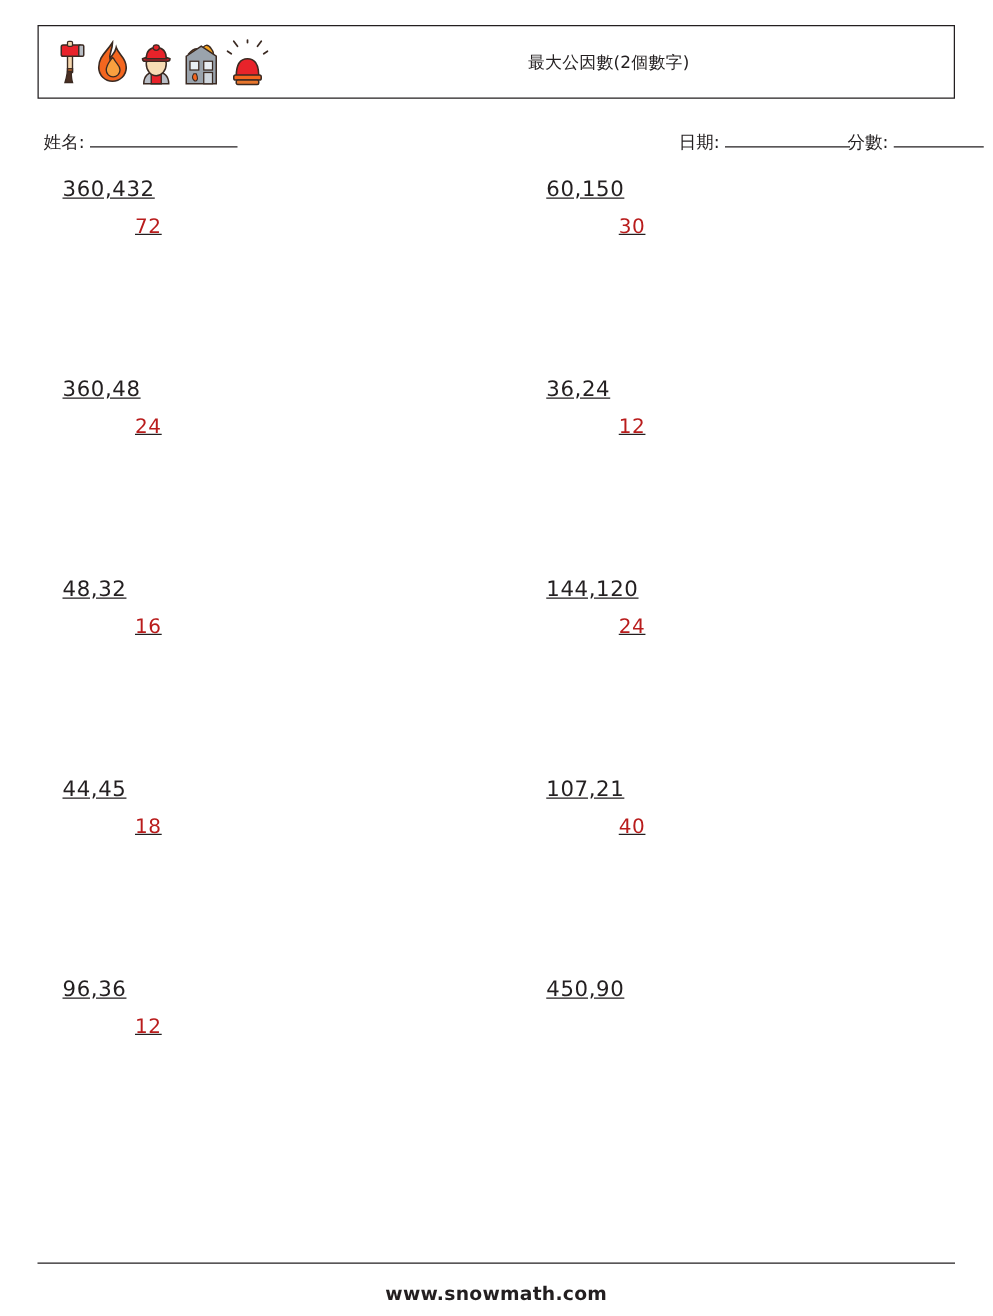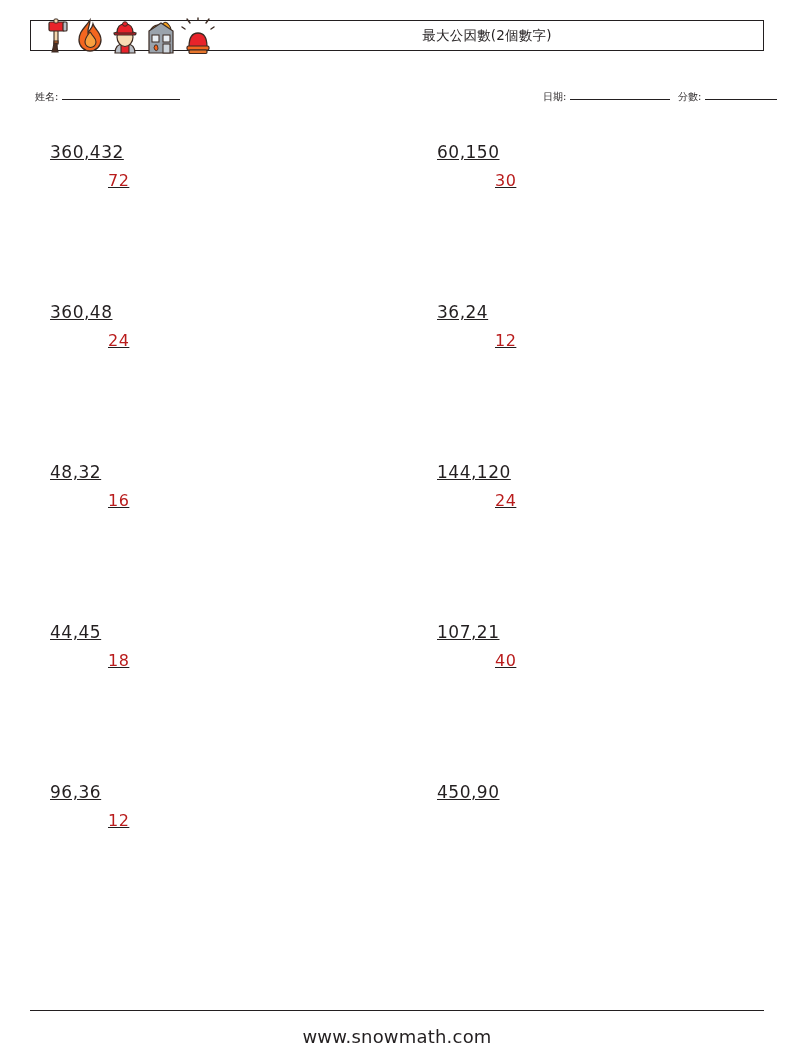--- a/index.html
+++ b/index.html
@@ -16,21 +16,21 @@
     color: #231f20;
     overflow: hidden;
   }
 
   
   .header-box {
     position: absolute;
     left: 30px;
     top: 20px;
     width: 734px;
-    height: 31px;
+    height: 59px;
     border: 1.5px solid #231f20;
     box-sizing: border-box;
   }
   .emoji-strip {
     position: absolute;
     left: 10px;
     top: 50%;
     transform: translateY(-50%);
     display: flex;
     align-items: center;
@@ -48,24 +48,24 @@
     padding-left: 180px;
     font-size: 13.5px;
     color: #231f20;
     letter-spacing: 0.2px;
   }
 
   
   .info-row {
     position: absolute;
     left: 30px;
-    top: 86px;
+    top: 104px;
     width: 734px;
     height: 24px;
-    font-size: 10px;
+    font-size: 14px;
   }
   .info-field {
     position: absolute;
     white-space: nowrap;
     display: flex;
     align-items: baseline;
   }
   .info-label { margin-right: 4px; }
   .rule {
     display: inline-block;
@@ -124,22 +124,22 @@
     top: 1010px;
     width: 734px;
     border-top: 1.6px solid #231f20;
   }
   .footer-link {
     position: absolute;
     left: 0;
     top: 1026px;
     width: 794px;
     text-align: center;
-    font-size: 18px;
-    font-weight: normal;
+    font-size: 15px;
+    font-weight: bold;
     color: #231f20;
     letter-spacing: 0.2px;
   }
 </style>
 </head>
 <body>
 
 <div class="header-box">
 
   <div class="emoji-strip">

